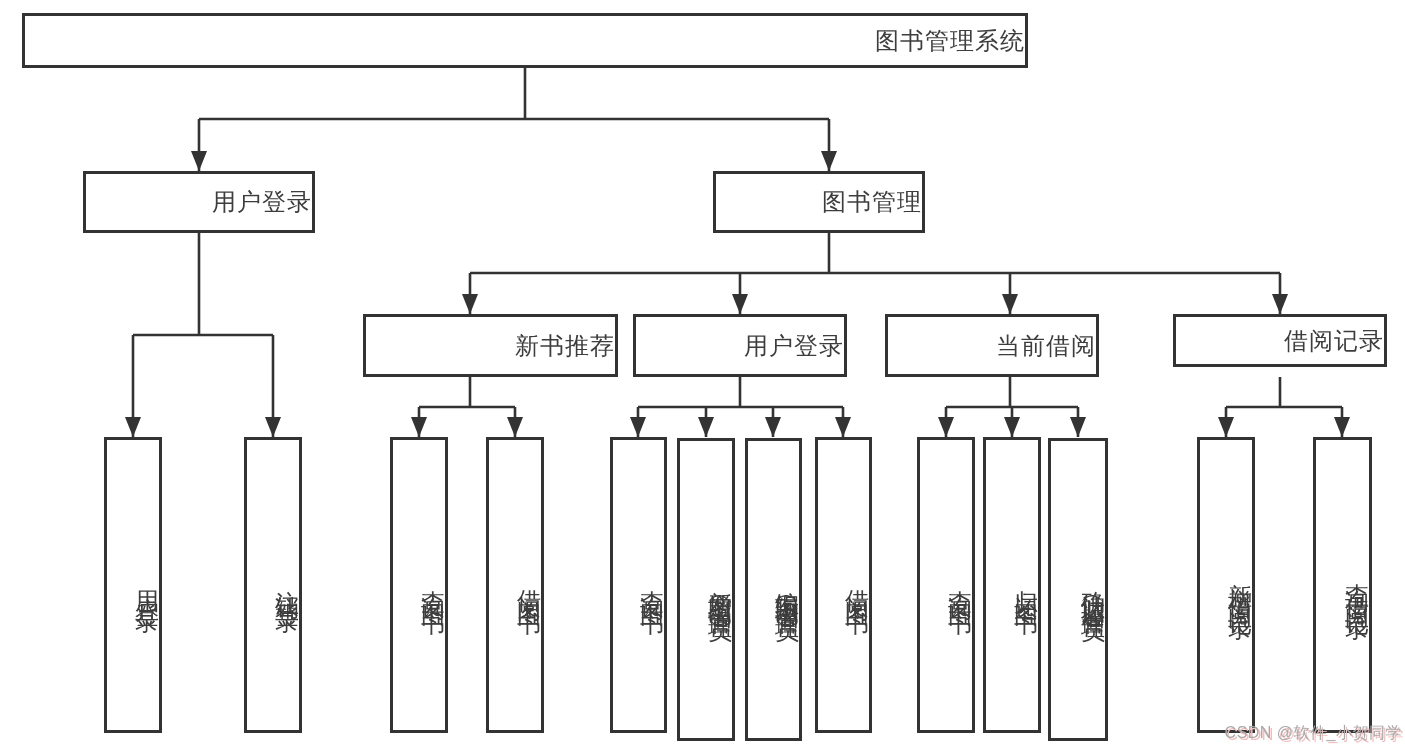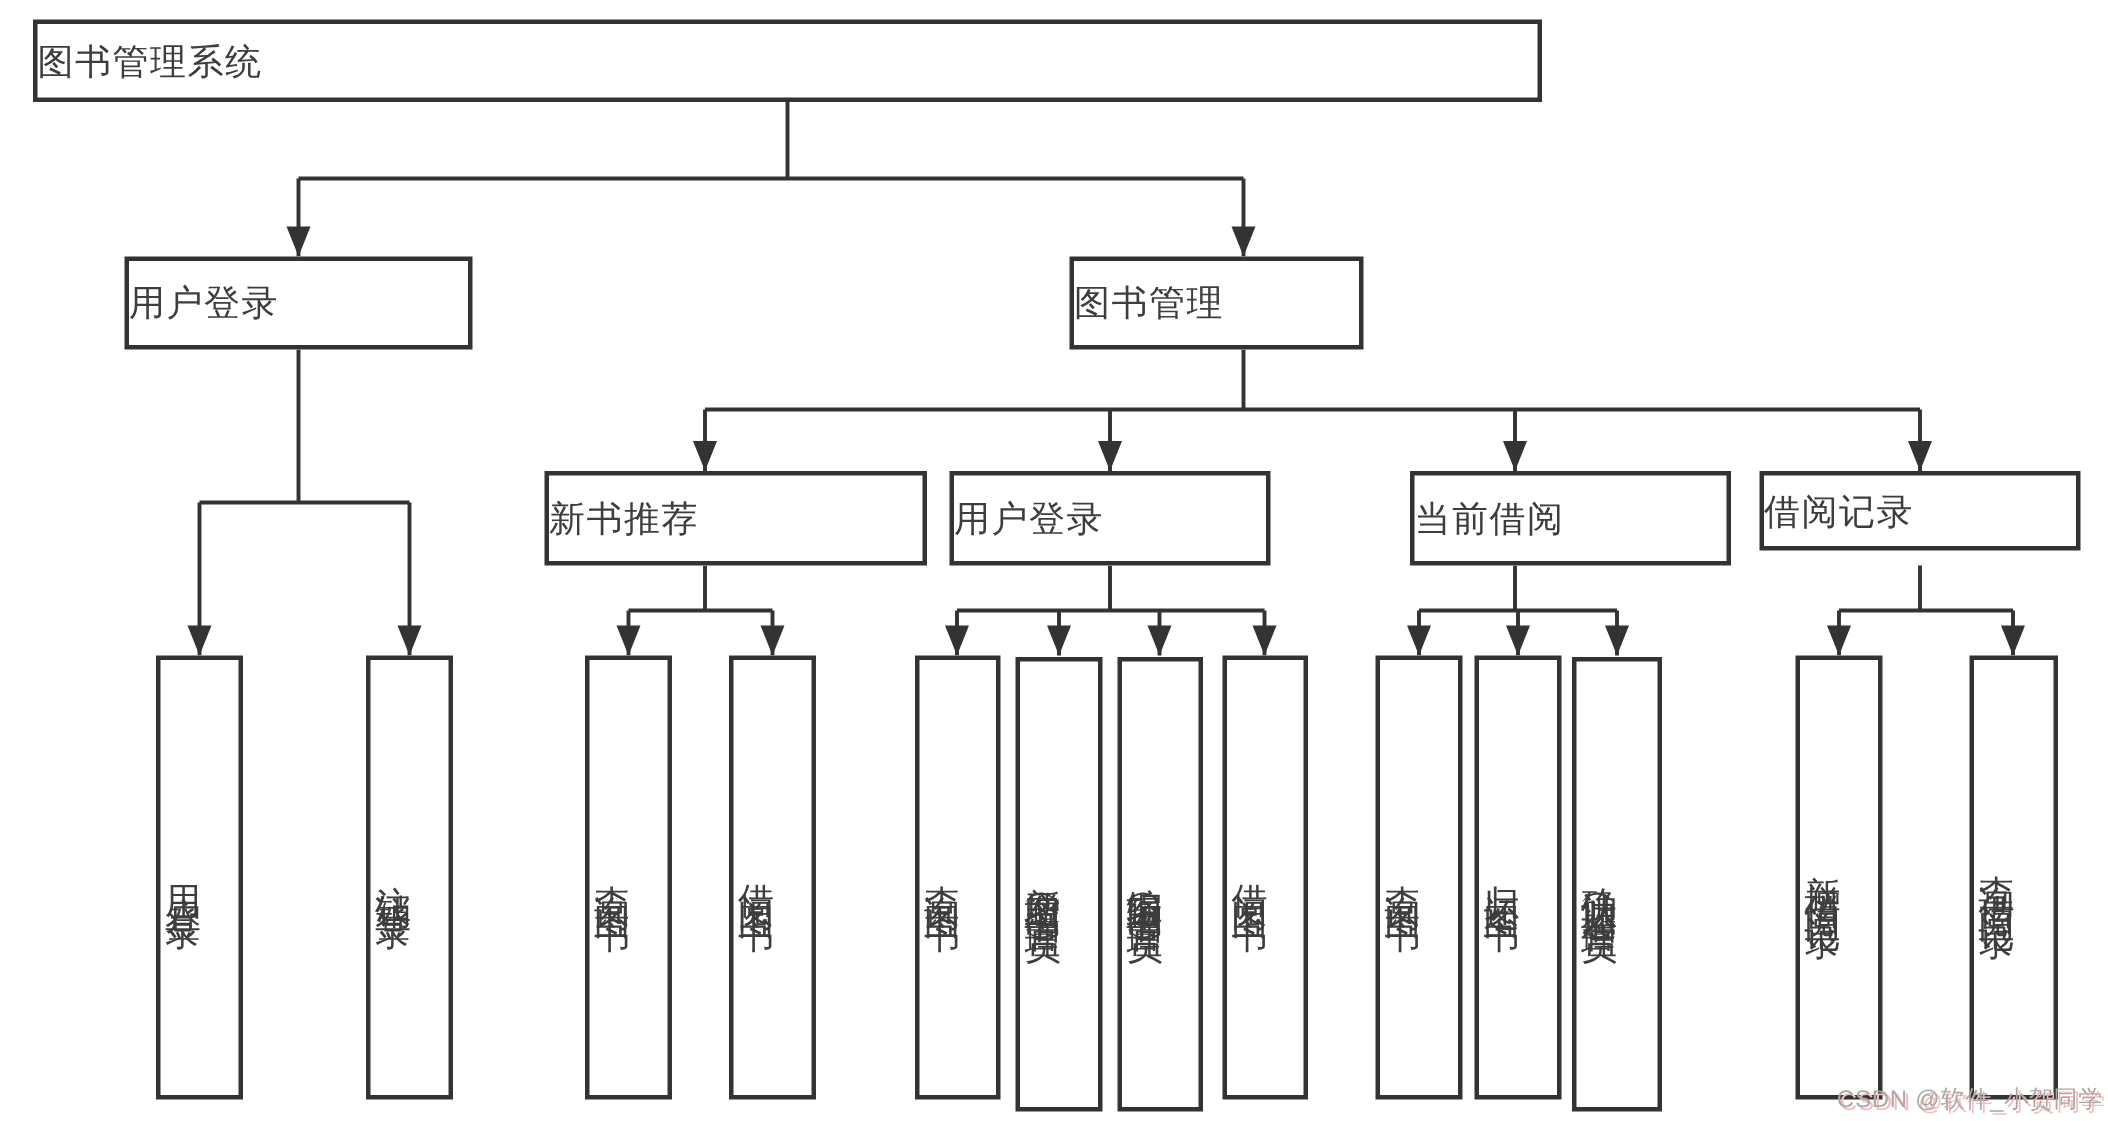--- a/index.html
+++ b/index.html
@@ -18,24 +18,23 @@
     z-index: 1;
   }
   .node {
     position: absolute;
     box-sizing: border-box;
     background: #ffffff;
     border: 3px solid #333333;
     color: #3d3d3d;
     display: flex;
     align-items: center;
-    justify-content: flex-start;
+    justify-content: flex-end;
     z-index: 2;
     font-size: 24px;
-    font-family: Liberation Mono, monospace;
   }
   .node.h .label { letter-spacing: 1px; white-space: nowrap; }
   .leaf { width: 58px; top: 437px; height: 296px; }
   .vt {
     writing-mode: vertical-rl;
     letter-spacing: 7px;
     line-height: 1;
   }
   .vt.dense { letter-spacing: 4px; }
   .watermark {
@@ -88,31 +87,31 @@
     </g>
   </svg>
 
   <div class="node h" style="left:22px;top:13px;width:1006px;height:55px">
     <span class="label">图书管理系统</span>
   </div>
 
   <div class="node h" style="left:83px;top:171px;width:232px;height:62px">
     <span class="label">用户登录</span>
   </div>
-  <div class="node h" style="left:713px;top:171px;width:196px;height:62px">
+  <div class="node h" style="left:713px;top:171px;width:212px;height:62px">
     <span class="label">图书管理</span>
   </div>
 
   <div class="node h" style="left:363px;top:314px;width:255px;height:63px">
     <span class="label">新书推荐</span>
   </div>
   <div class="node h" style="left:633px;top:314px;width:214px;height:63px">
     <span class="label">用户登录</span>
   </div>
-  <div class="node h" style="left:940px;top:314px;width:214px;height:63px">
+  <div class="node h" style="left:885px;top:314px;width:214px;height:63px">
     <span class="label">当前借阅</span>
   </div>
   <div class="node h" style="left:1173px;top:314px;width:214px;height:53px">
     <span class="label">借阅记录</span>
   </div>
 
   <div class="node leaf" style="left:104px">
     <span class="vt">用户登录</span>
   </div>
   <div class="node leaf" style="left:244px">

